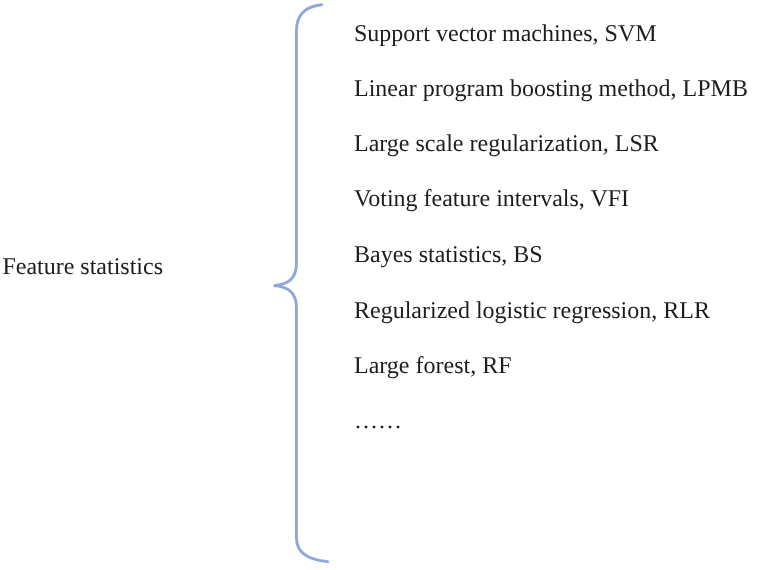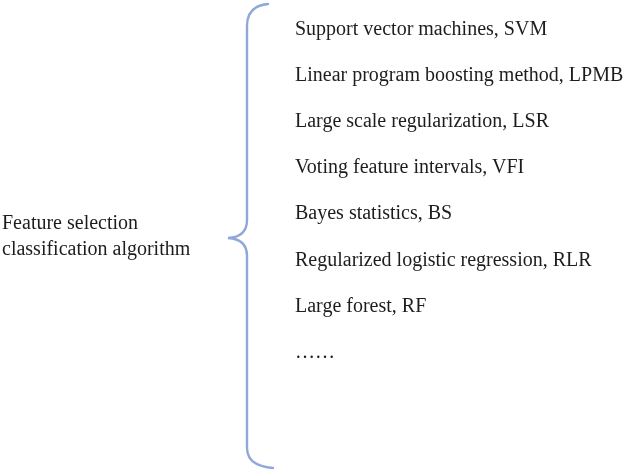--- a/index.html
+++ b/index.html
@@ -52,22 +52,21 @@
     color: var(--text-color, #1d1d1d);
     white-space: nowrap;
   }
 </style>
 </head>
 <body style="--text-color: #1d1d1d; --bg-color: #ffffff;">
 
 <div class="figure">
 
   <div class="side-label">
-    <span>Feature selection</span>
-    <span>classification algorithm</span>
+    <span>Feature statistics</span>
   </div>
 
   <svg class="brace-svg" viewBox="0 0 633 475">
     <path d="M 268 4
              Q 247 6 247 26
              L 247 220
              Q 247 237 228 238
              Q 247 239 247 256
              L 247 448
              Q 247 466 273 468" fill="none" stroke-width="2.4" stroke-linecap="round" stroke="#8ea9d9"></path>

